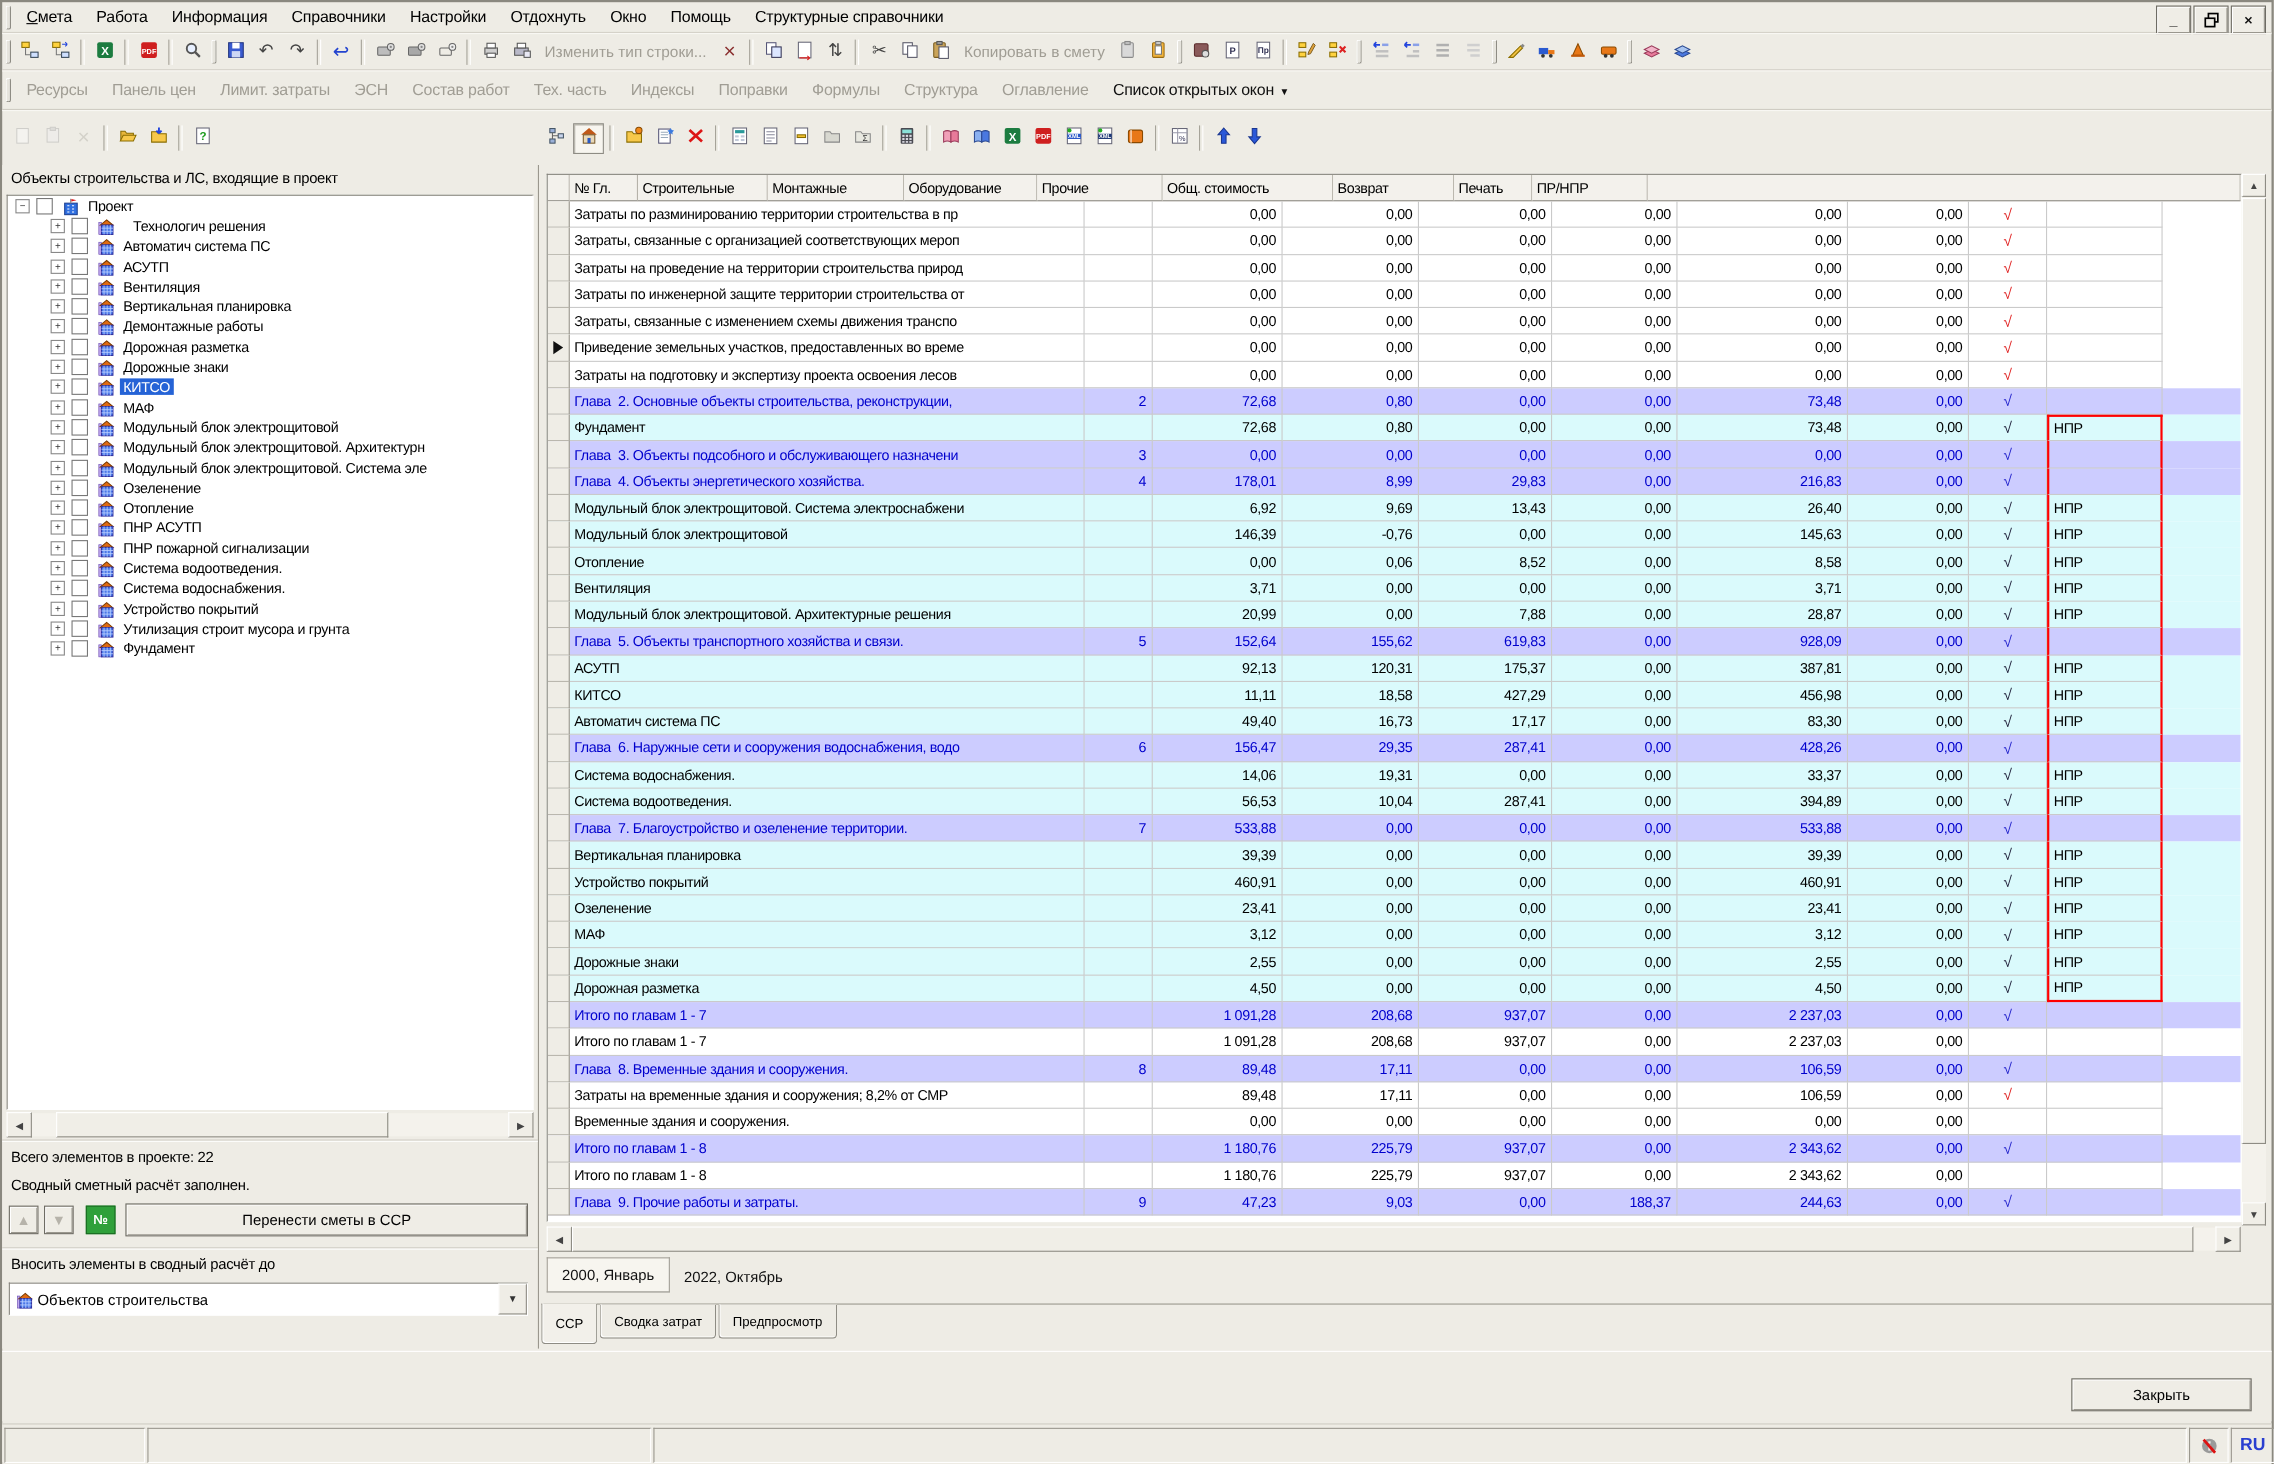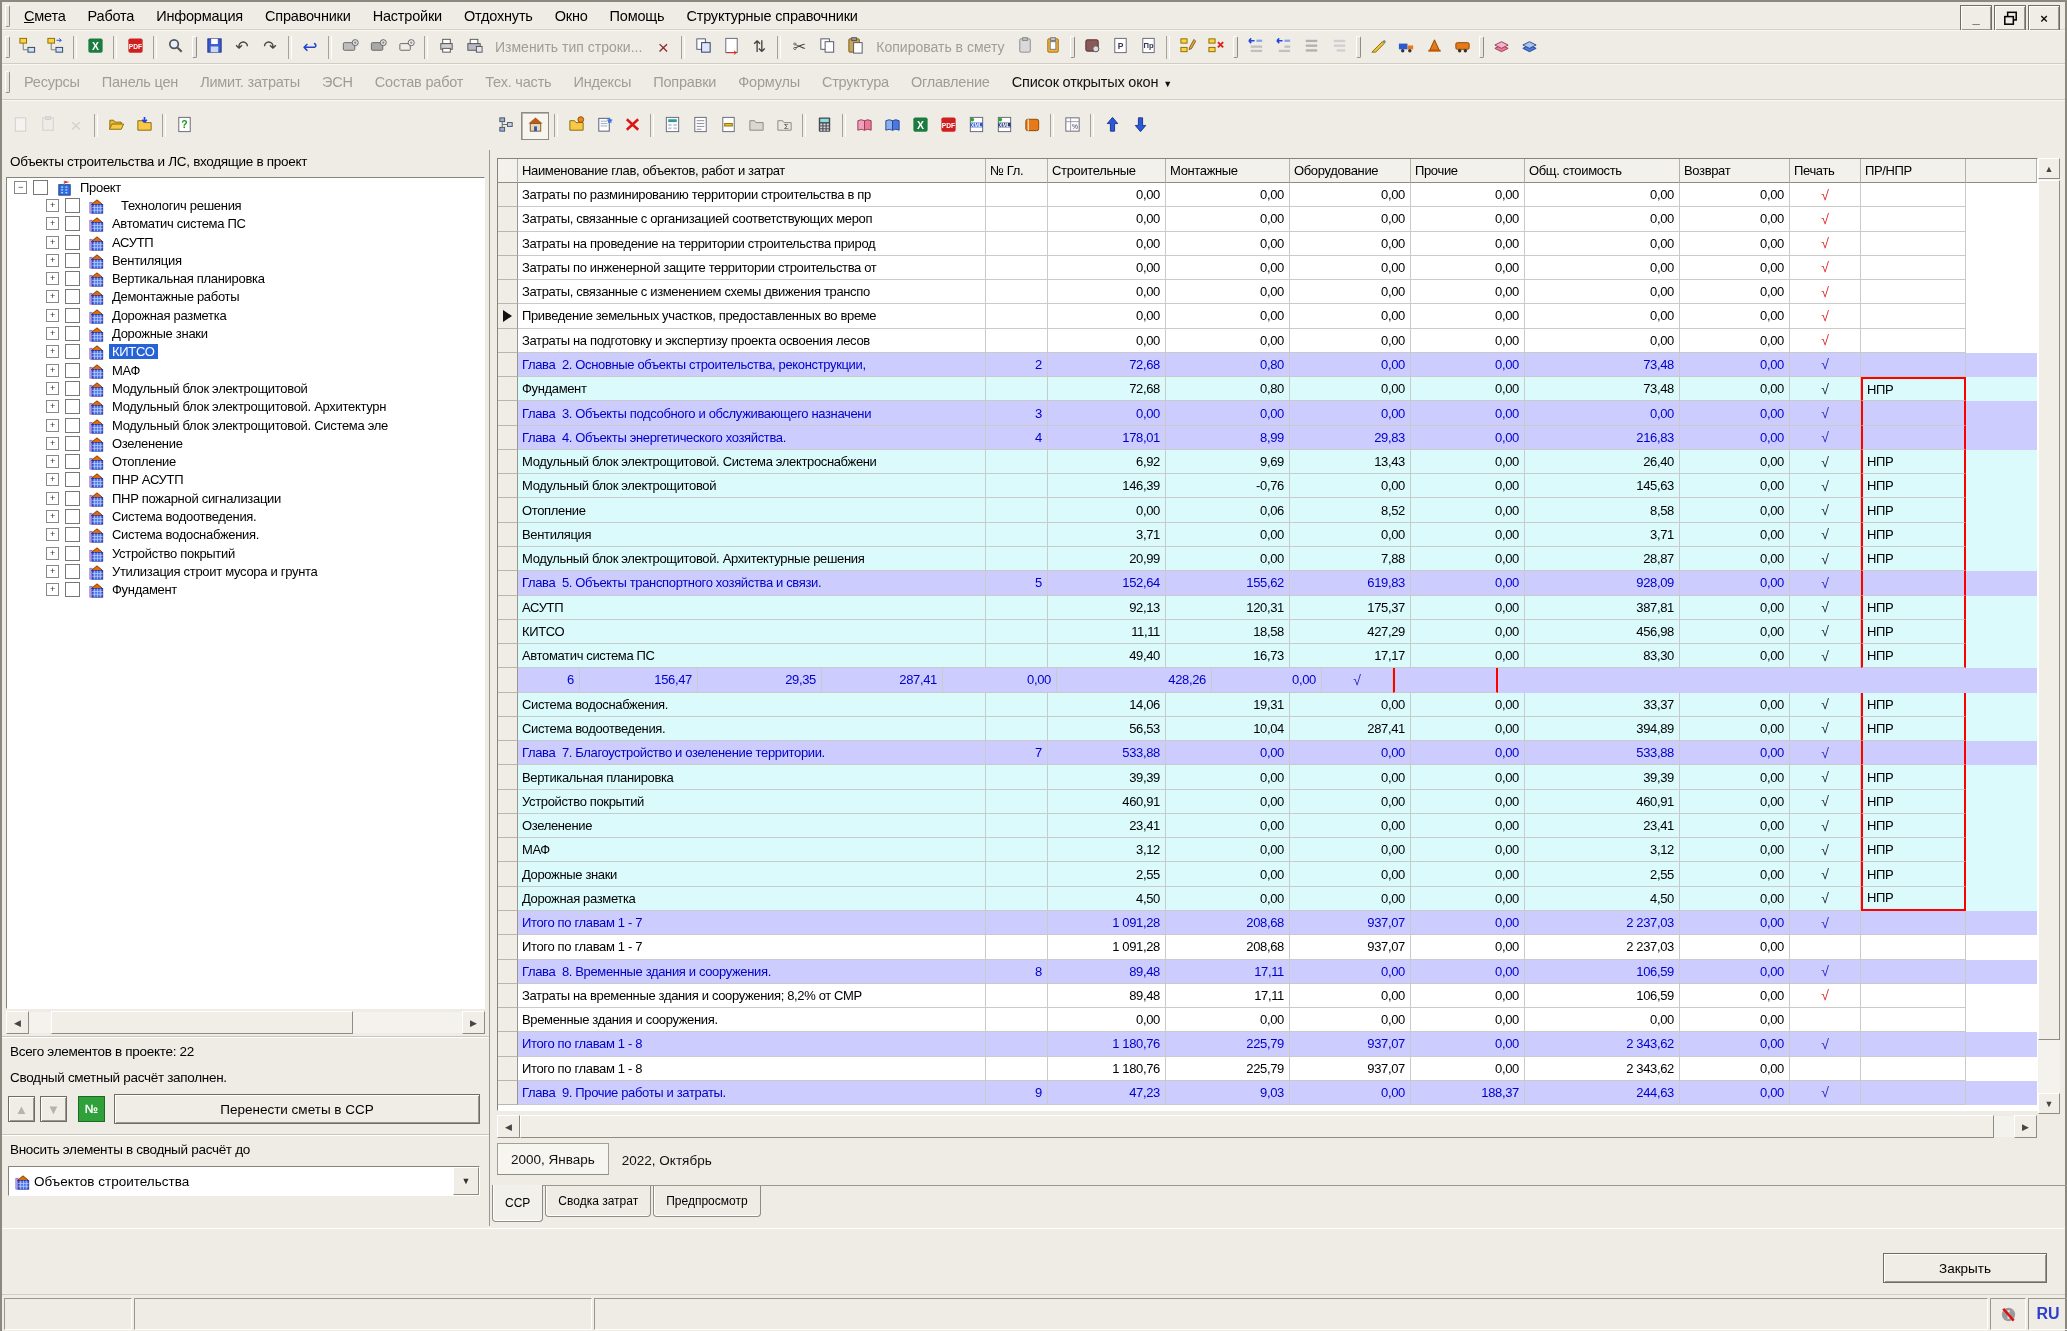--- a/index.html
+++ b/index.html
@@ -836,21 +836,20 @@
             <path d="M8 8v9M11 8v9M14 8v9M5.5 11h11M5.5 14h11" stroke="#bcd0ff" stroke-width="0.8"></path>
           </svg></span>
       <span>Объектов строительства</span>
       <span class="combo-btn">▼</span>
     </div>
   </div>
 
   <div class="abs tablebox">
     <div class="thead" id="thead">
         <div class="th c0"></div>
-        <div class="th c1">Наименование глав, объектов, работ и затрат</div>
         <div class="th c2">№ Гл.</div>
         <div class="th c3">Строительные</div>
         <div class="th c4">Монтажные</div>
         <div class="th c5">Оборудование</div>
         <div class="th c6">Прочие</div>
         <div class="th c7">Общ. стоимость</div>
         <div class="th c8">Возврат</div>
         <div class="th c9">Печать</div>
         <div class="th c10">ПР/НПР</div>
         <div class="th" style="flex: 1 1 0%;"></div>
@@ -1111,20 +1110,21 @@
           <div class="td numc c4">16,73</div>
           <div class="td numc c5">17,17</div>
           <div class="td numc c6">0,00</div>
           <div class="td numc c7">83,30</div>
           <div class="td numc c8">0,00</div>
           <div class="td chk c9 p-black">√</div>
           <div class="td c10 rbl rbr" style="padding-left: 4px;">НПР</div>
         </div>
         <div class="trw s-g">
           <div class="td gut c0"></div>
+          <div class="td name c1">Глава  6. Наружные сети и сооружения водоснабжения, водо</div>
           <div class="td numc c2">6</div>
           <div class="td numc c3">156,47</div>
           <div class="td numc c4">29,35</div>
           <div class="td numc c5">287,41</div>
           <div class="td numc c6">0,00</div>
           <div class="td numc c7">428,26</div>
           <div class="td numc c8">0,00</div>
           <div class="td chk c9 p-blue">√</div>
           <div class="td c10 rbl rbr" style="padding-left: 4px;"></div>
         </div>

